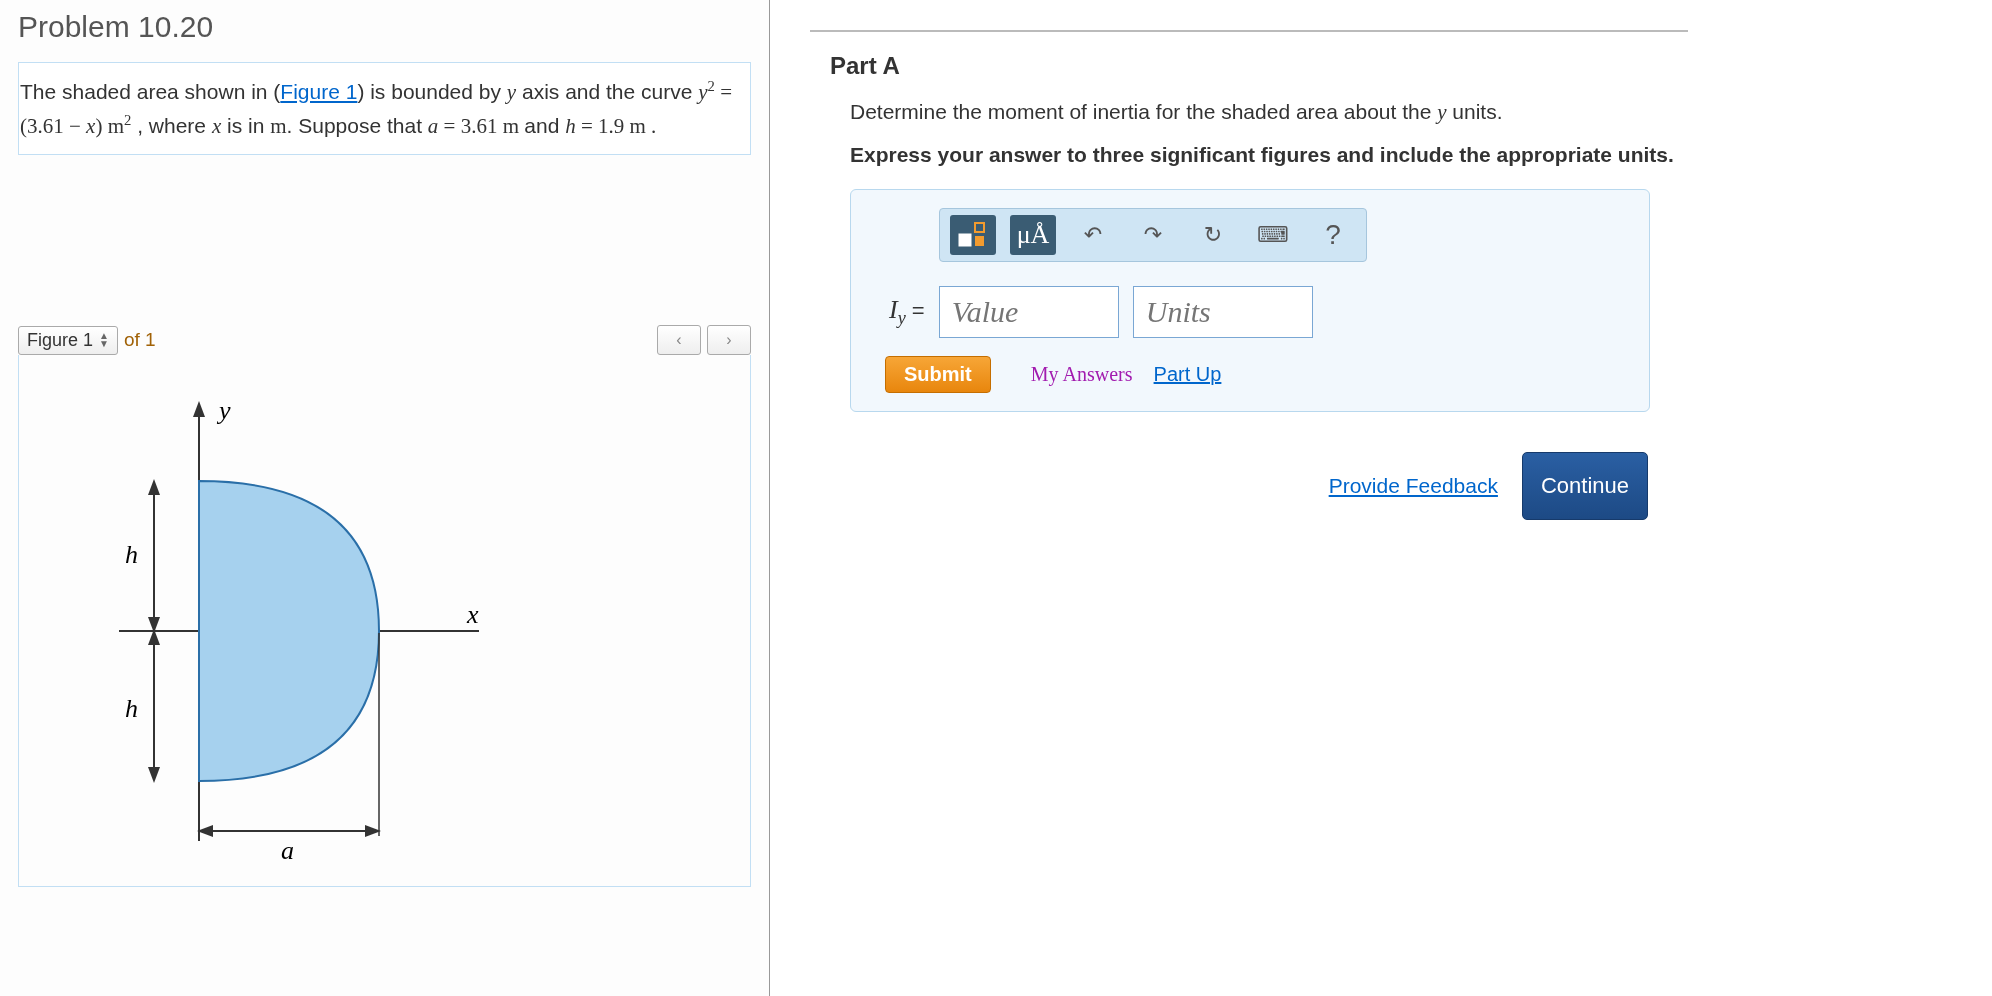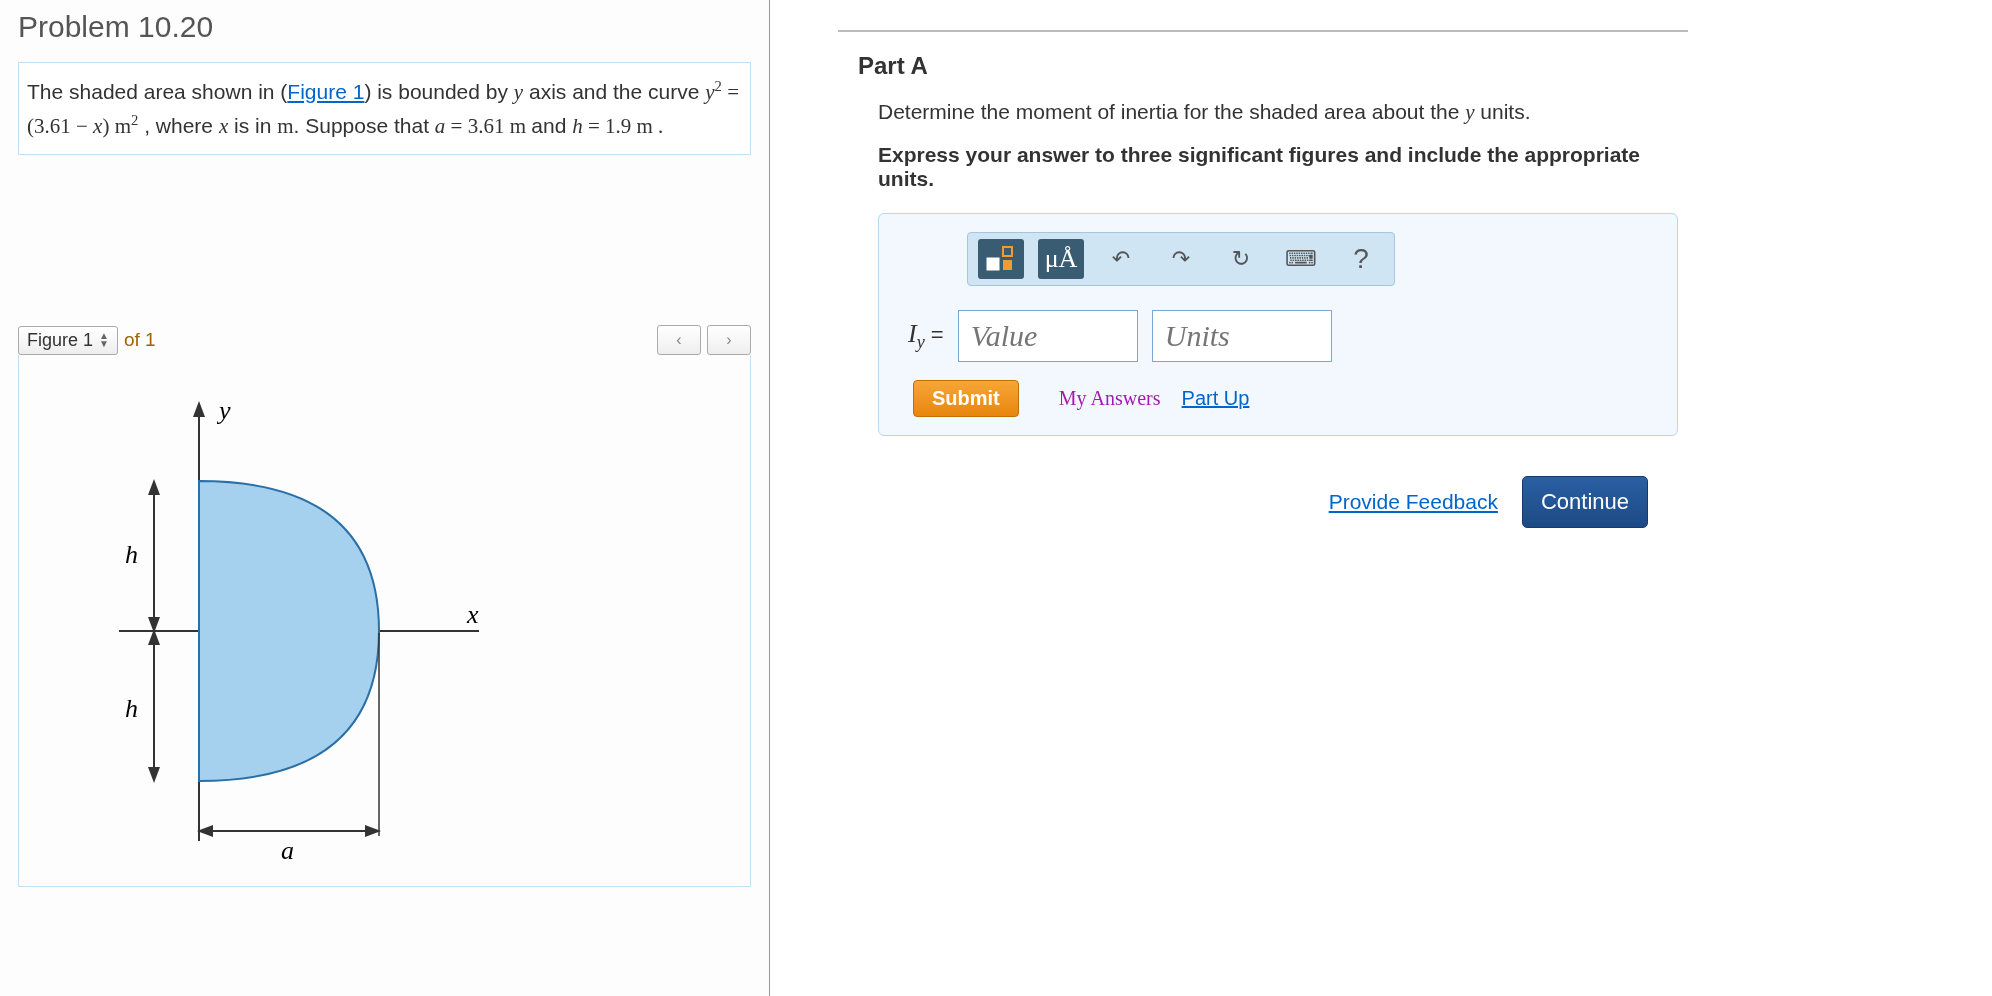--- a/index.html
+++ b/index.html
@@ -7,42 +7,41 @@
     margin: 0;
     font-family: Arial, Helvetica, sans-serif;
     font-size: 19px;
     color: #333;
     background: #fff;
   }
   .page {
     display: flex;
     width: 1728px;
     min-height: 996px;
-    gap: 28px;
   }
   .left {
     width: 770px;
     border-right: 1px solid #999;
     padding: 10px 18px;
     background: #fdfdfd;
   }
   .right {
     flex: 1;
     padding: 30px 40px 0 40px;
   }
   .problem-title {
     font-size: 30px;
     color: #555;
     margin: 0 0 18px 0;
     font-weight: normal;
   }
   .statement-box {
     border: 1px solid #c2dff4;
     background: #fff;
-    padding: 12px 8px;
+    padding: 12px 1px;
     font-size: 21px;
     line-height: 1.5;
     color: #333;
   }
   .statement-box a { color: #0066cc; text-decoration: underline; }
   .math-i { font-family: "Times New Roman", serif; font-style: italic; }
   .math-u { font-family: "Times New Roman", serif; }
   sup { font-size: 0.7em; }
   .figure-bar {
     margin-top: 170px;
@@ -111,21 +110,21 @@
     border-radius: 3px;
     font-size: 22px;
   }
   .tb-dark { background: #3a5c73; color: #fff; }
   .tb-light { color: #555; }
   .tb-symbol { font-family: "Times New Roman", serif; font-size: 26px; }
   .answer-row {
     display: flex;
     align-items: center;
     gap: 14px;
-    margin: 24px 0 0 7px;
+    margin: 24px 0 0 16px;
   }
   .iy-label { font-family: "Times New Roman", serif; font-style: italic; font-size: 26px; padding-left: 4px; }
   .iy-sub { font-size: 0.7em; vertical-align: sub; }
   .eq { font-family: Arial; font-style: normal; font-size: 22px; }
   input.val, input.units {
     height: 52px;
     border: 1px solid #7aa7d4;
     font-family: "Times New Roman", serif;
     font-style: italic;
     font-size: 30px;
@@ -157,21 +156,21 @@
     align-items: center;
     gap: 24px;
   }
   .feedback { color: #0066cc; font-size: 21px; text-decoration: underline; }
   .continue-btn {
     background: linear-gradient(#2a5fa3,#1d4a85);
     color: #fff;
     font-size: 22px;
     border: 1px solid #163a6b;
     border-radius: 5px;
-    padding: 12px 18px;
+    padding: 20px 18px;
   }
 </style>
 </head>
 <body>
 
 <div class="page">
 
   <div class="left">
     <h1 class="problem-title">Problem 10.20</h1>
 

